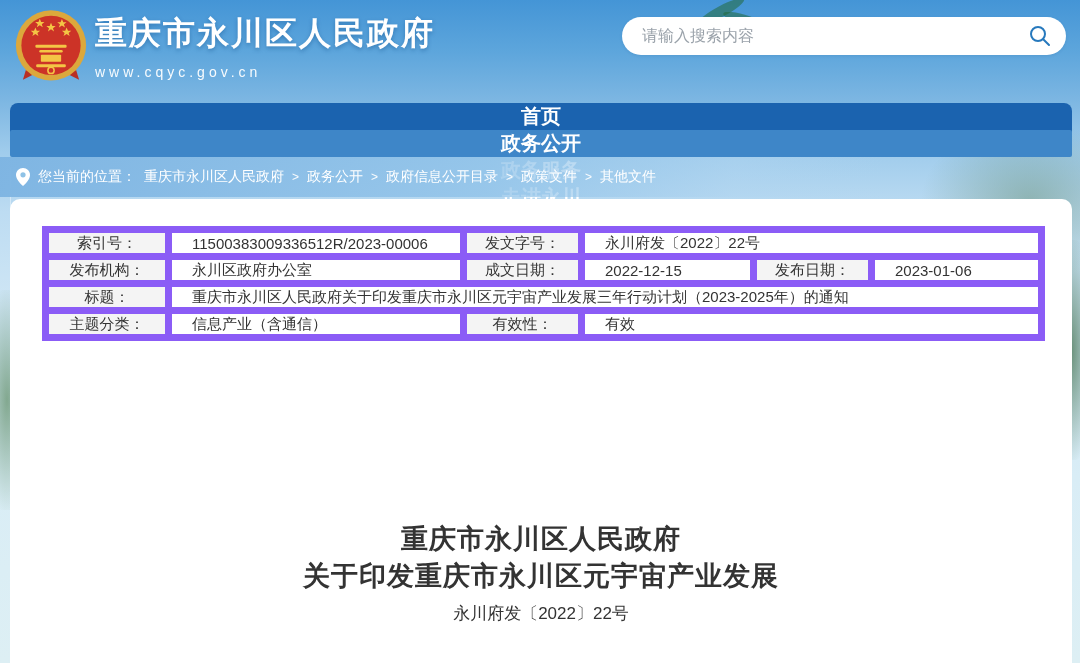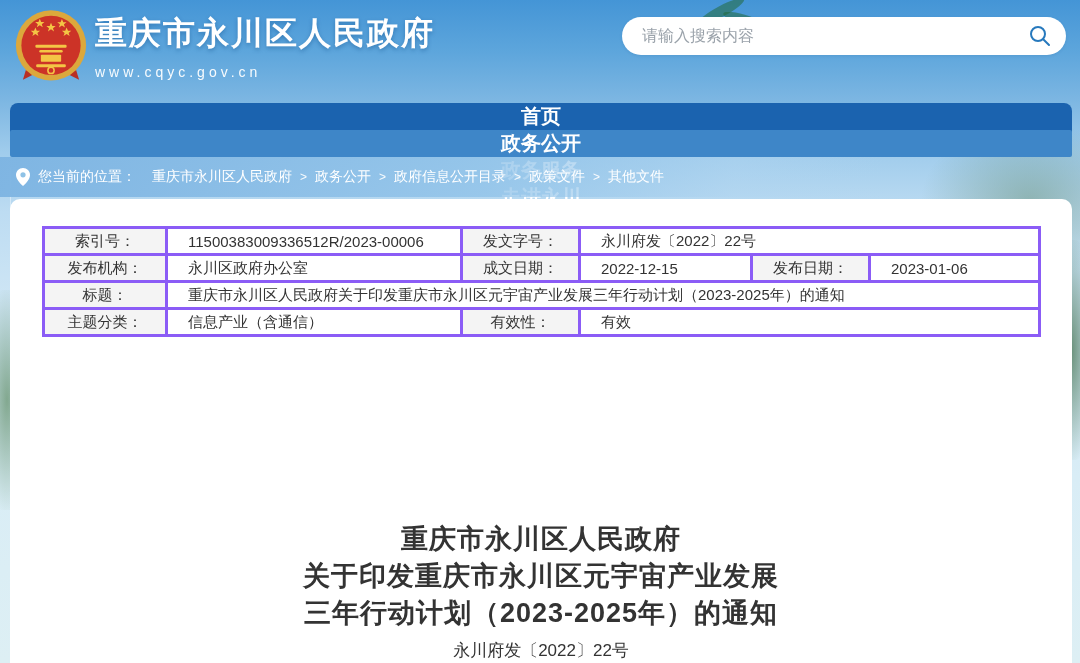--- a/index.html
+++ b/index.html
@@ -52,30 +52,30 @@
   .nav-item.active::before { display:none; }
 
   
   .breadcrumb { position:absolute; left:0; top:157px; width:1080px; height:40px;
     display:flex; align-items:center; padding-left:16px; font-size:14px; color:#fff;
     background:linear-gradient(90deg, rgba(125,180,226,.95) 0%,
       rgba(145,195,233,.8) 45%, rgba(175,212,240,.35) 68%, rgba(190,220,245,0) 82%); }
   .breadcrumb .pin { width:14px; height:18px; margin-right:8px; flex:0 0 auto; }
   .crumb { color:#fff; cursor:pointer; }
   .crumb-sep { margin:0 8px; color:rgba(255,255,255,.95); font-size:12px; }
-  .crumb-prefix { margin-right:16px; }
+  .crumb-prefix { margin-right:8px; }
 
   
   .card { position:absolute; left:10px; top:199px; width:1062px; height:464px;
     background:#fff; border-radius:10px 10px 0 0; }
 
   
   .meta-table { position:absolute; left:32px; top:27px; width:996px;
     border-collapse:collapse; table-layout:fixed; font-size:15px; color:#333; }
-  .meta-table td { border:3px solid #8b5cf6; height:27px; background:#fff;
+  .meta-table td { border:7px solid #8b5cf6; height:27px; background:#fff;
     padding:0 8px 0 20px; overflow:hidden; white-space:nowrap; }
   .meta-table td.lbl { background:#f4f4f4; text-align:center; padding:0 4px;
     color:#333; }
 
   
   .doc-head { position:absolute; left:0; top:322px; width:100%; text-align:center; }
   .doc-title-line { font-size:27px; font-weight:bold; color:#333; line-height:37px;
     letter-spacing:1px; }
   .doc-number { margin-top:7px; font-size:17px; color:#333; }
 </style>
@@ -189,18 +189,17 @@
         <td>信息产业（含通信）</td>
         <td class="lbl">有效性：</td>
         <td colspan="3">有效</td>
       </tr>
     </tbody>
       </table>
 
     <div class="doc-head">
       <div class="doc-title-line">重庆市永川区人民政府</div>
       <div class="doc-title-line">关于印发重庆市永川区元宇宙产业发展</div>
-      <div class="doc-title-line">三年行动计划（2023-2025年）的通知</div>
       <div class="doc-number">永川府发〔2022〕22号</div>
     </div>
 
   </main>
 </div>
 
 </body></html>

